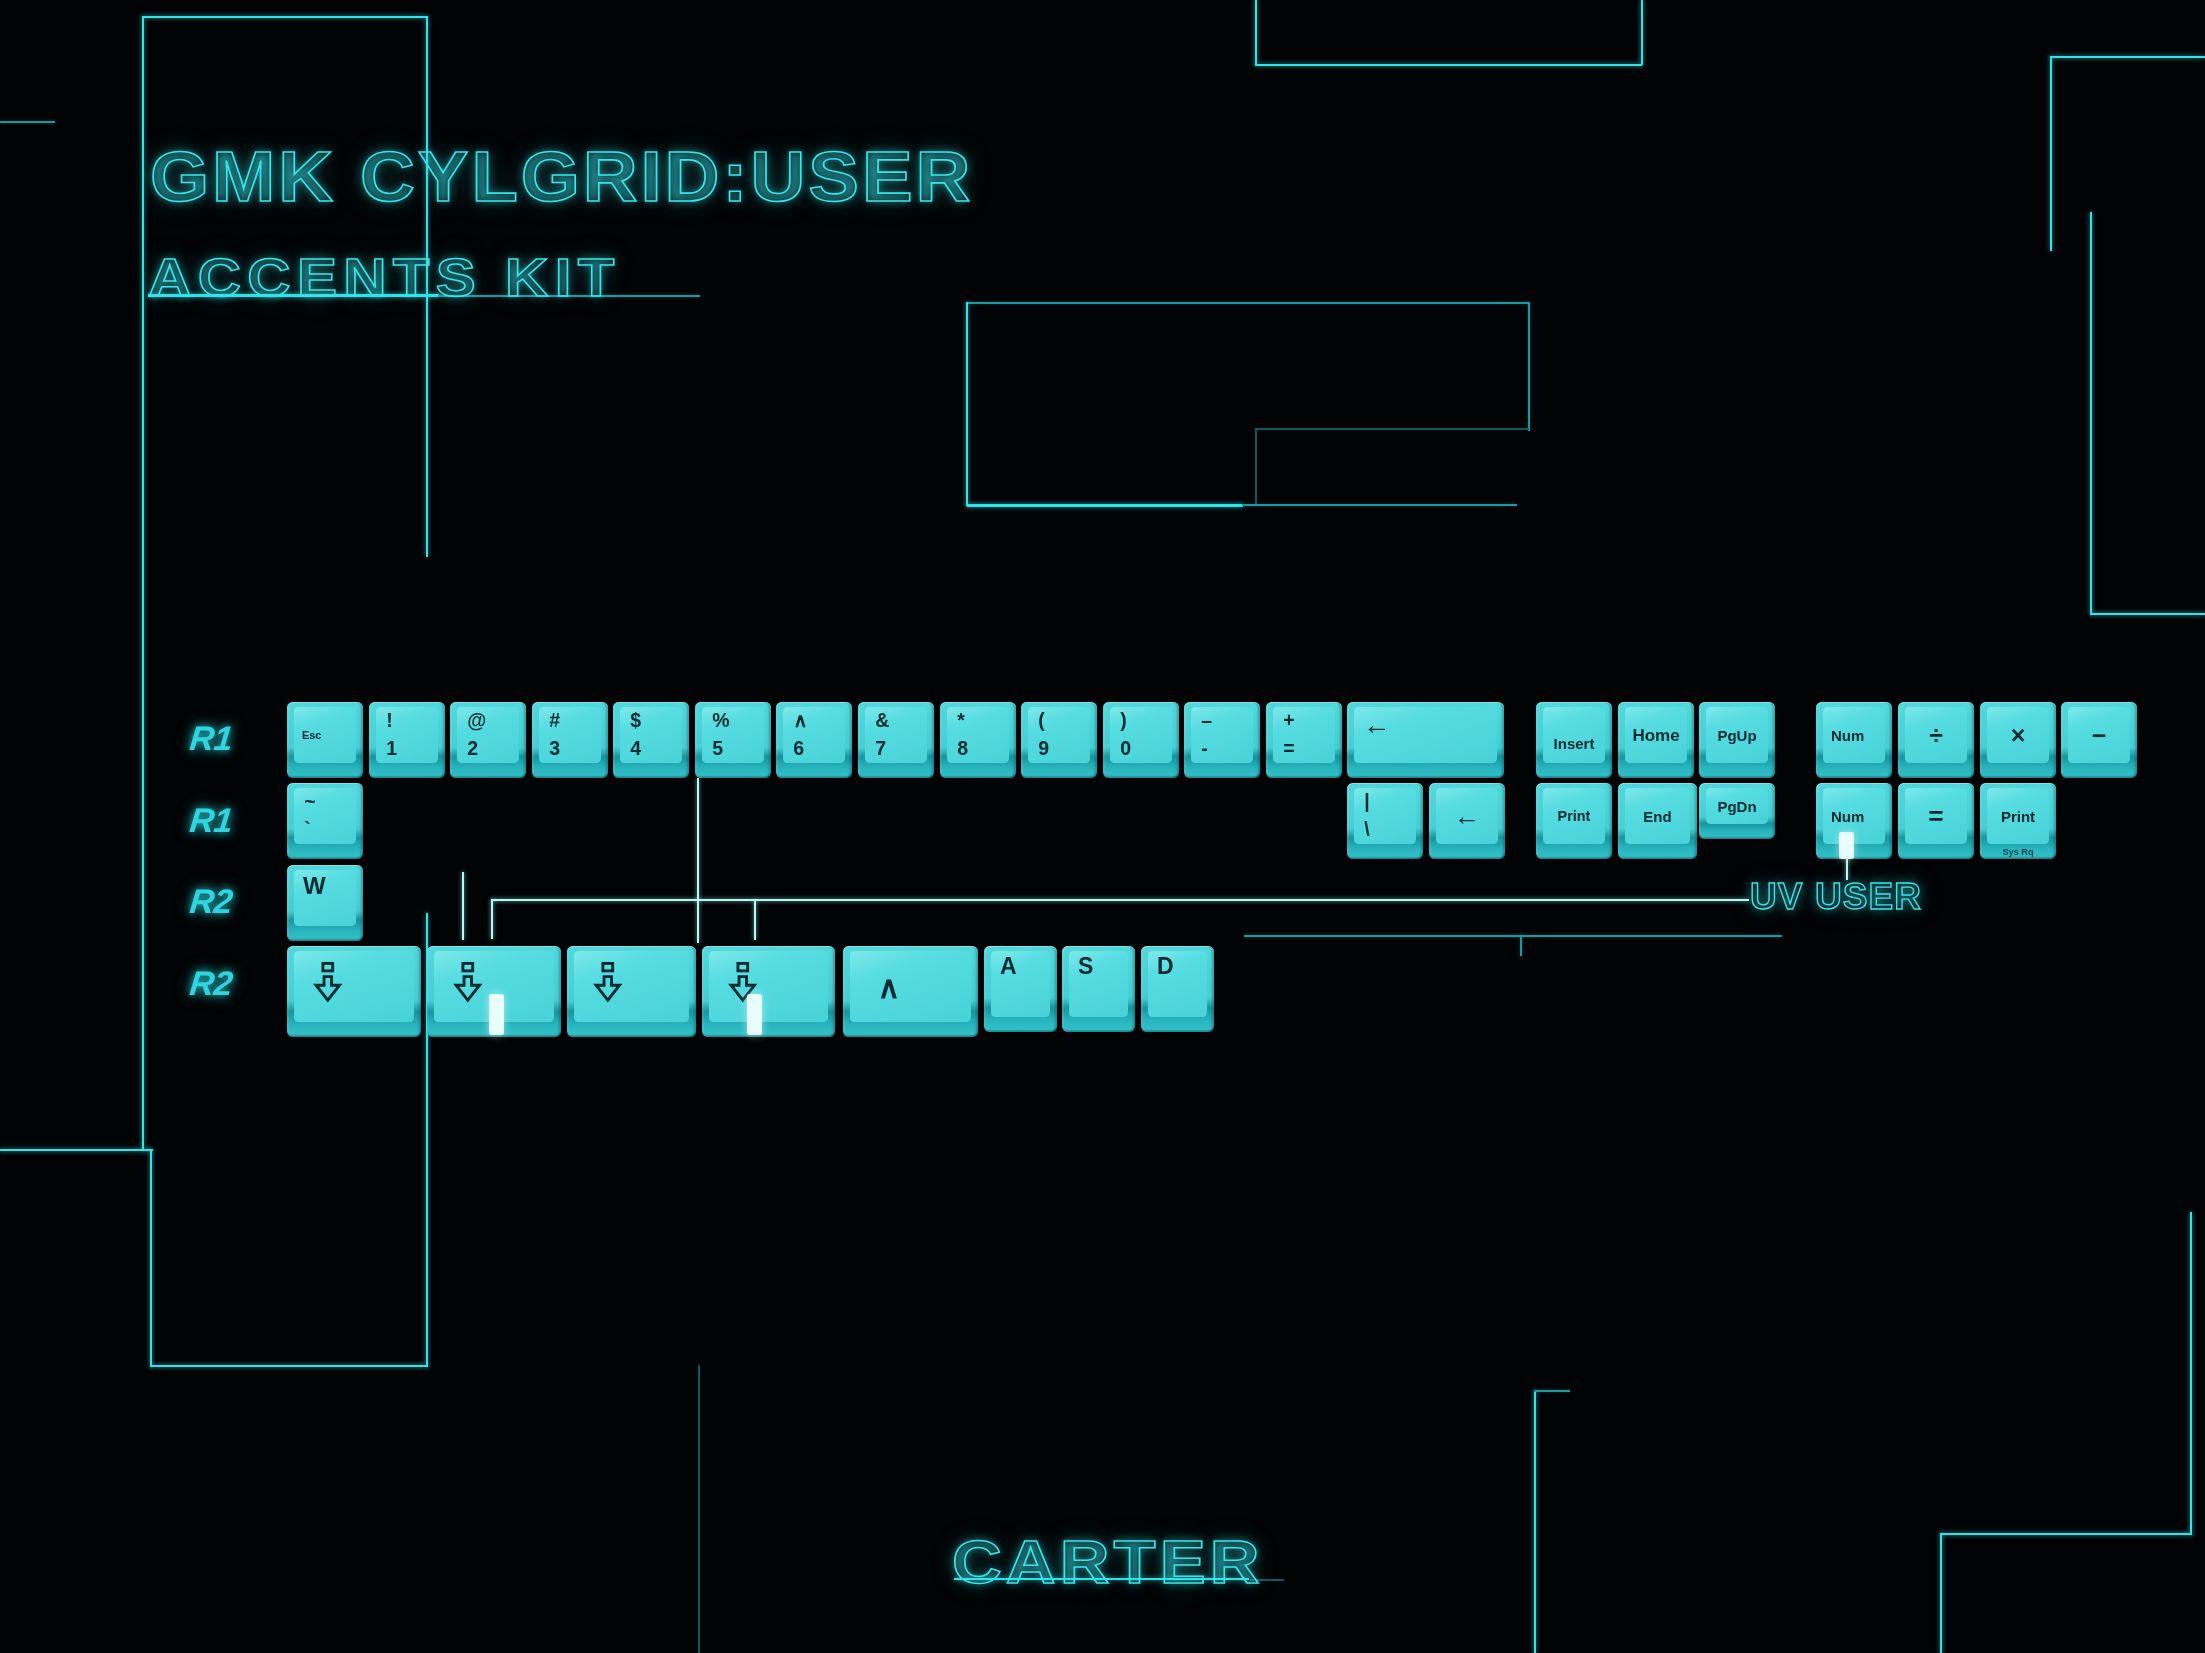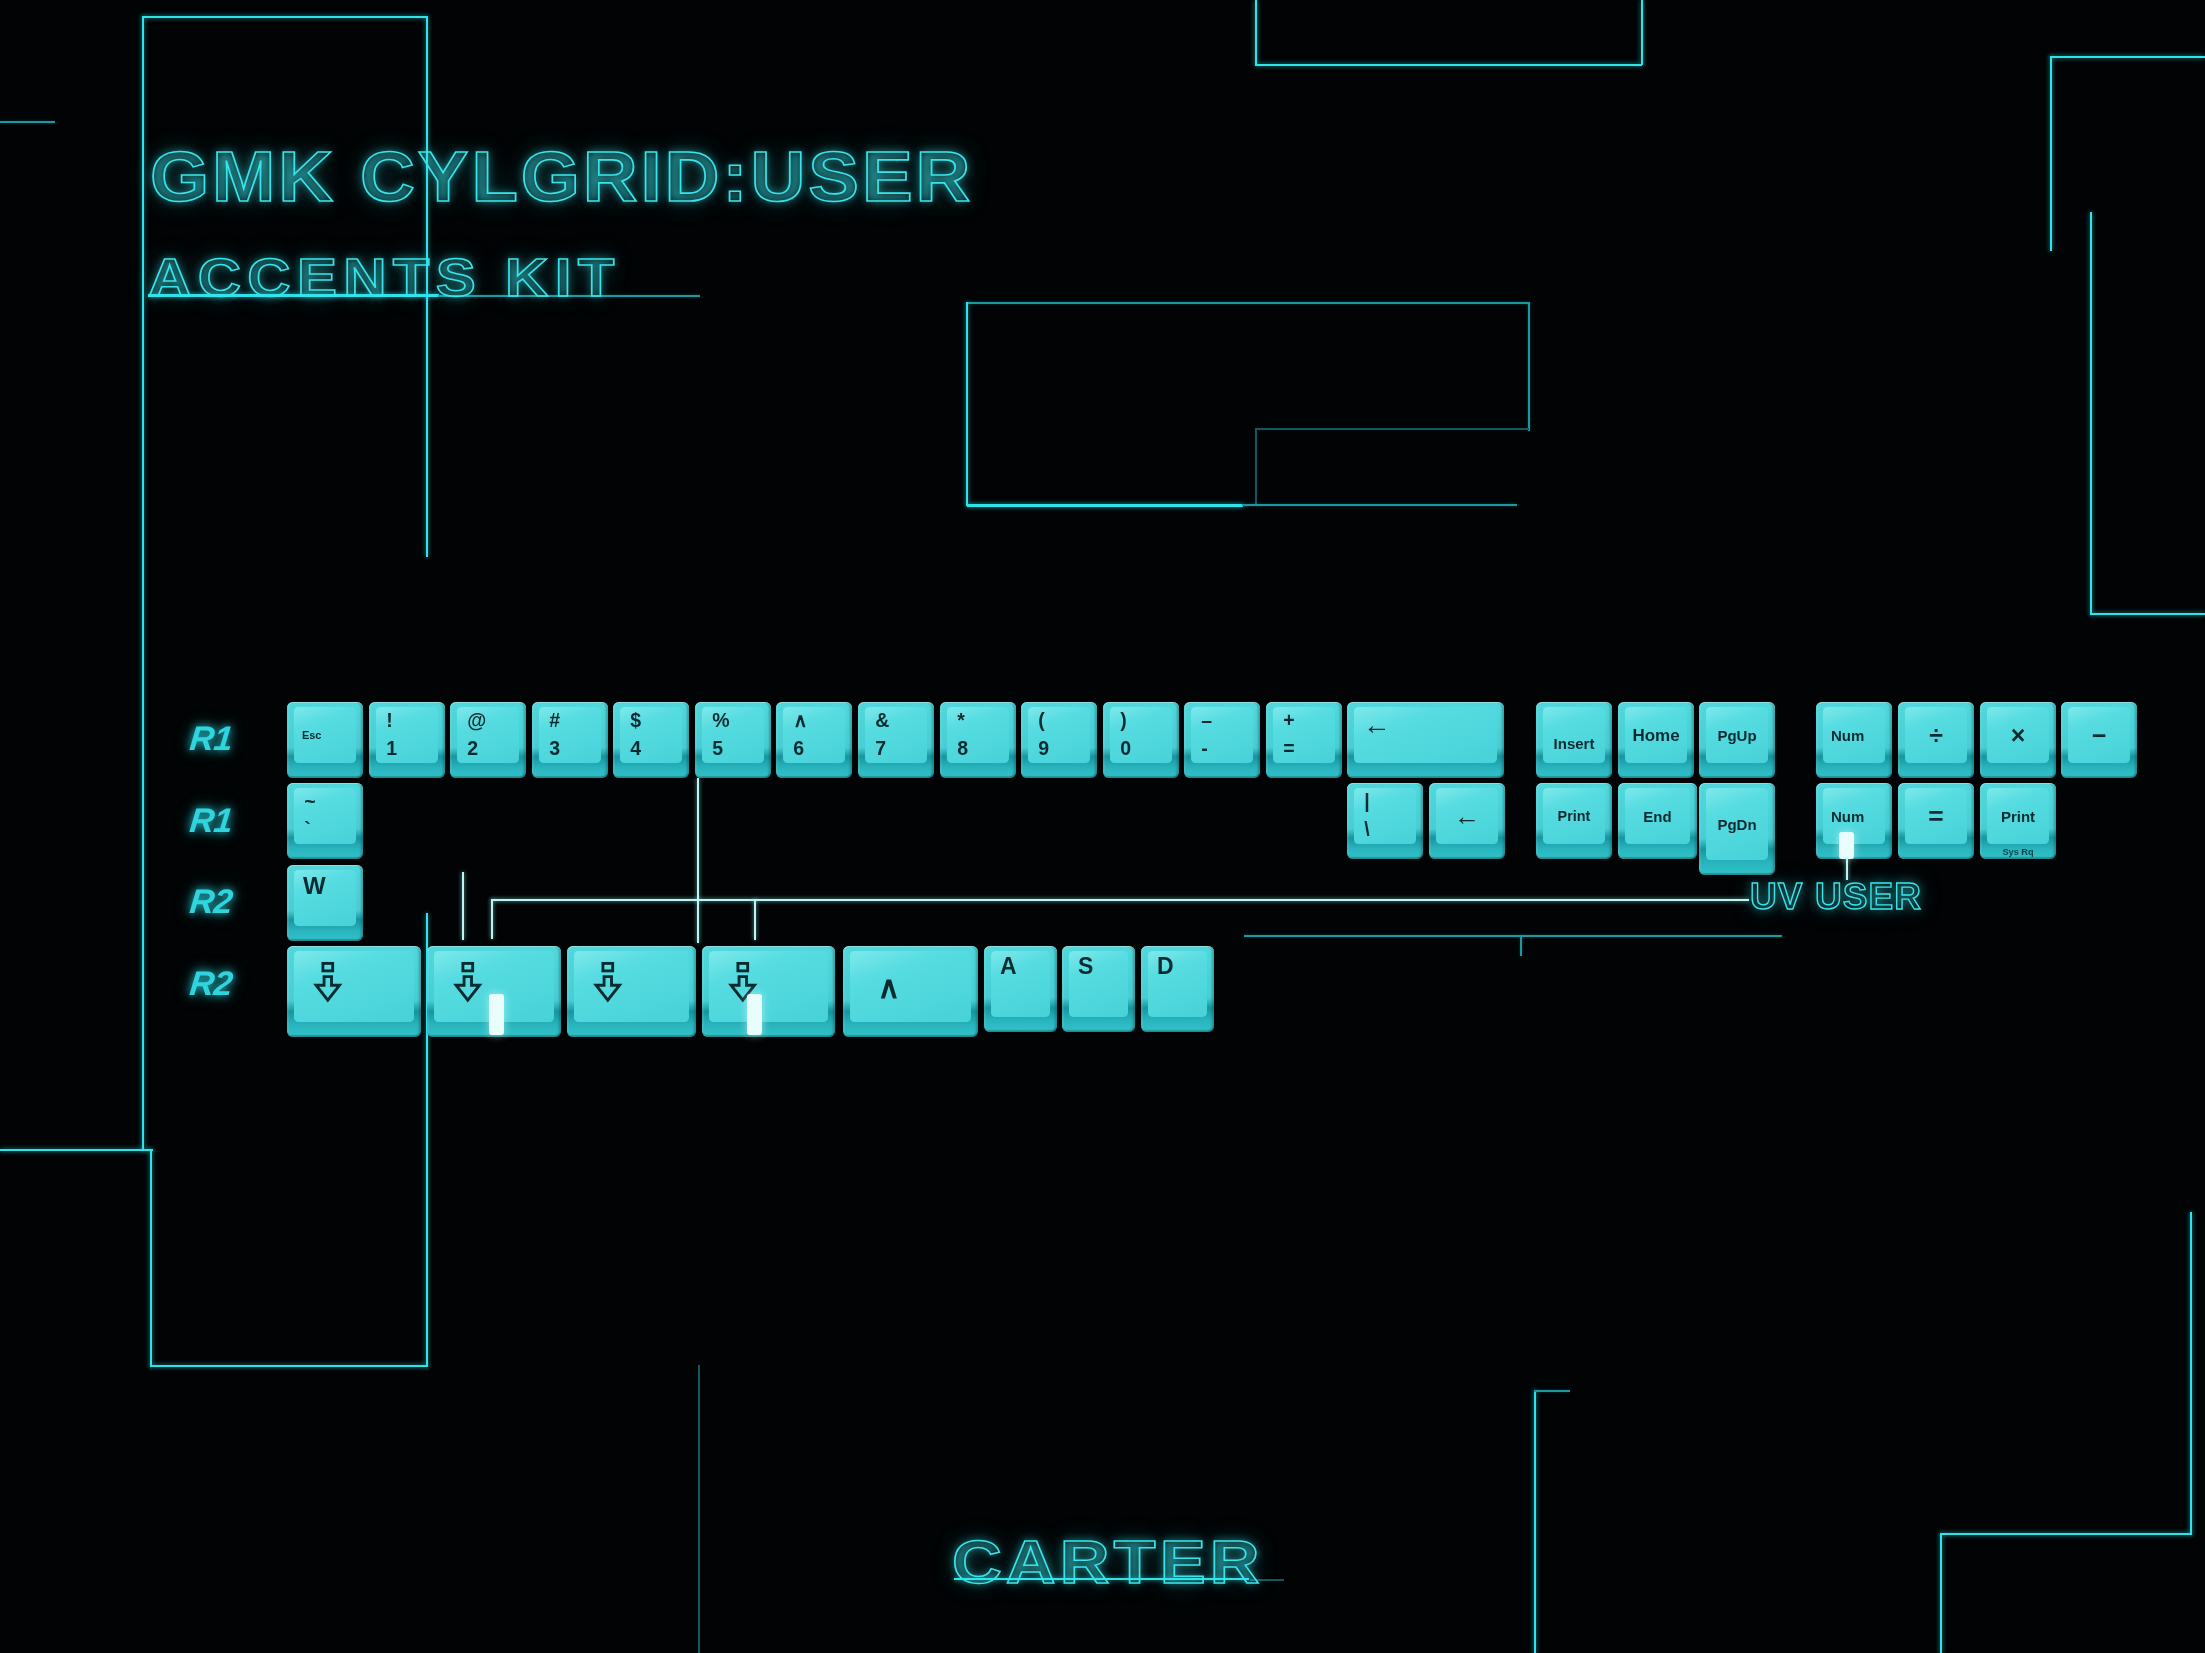--- a/index.html
+++ b/index.html
@@ -234,21 +234,21 @@
     <div class="key" style="left: 1536px; top: 783px; width: 76px; height: 76px;">
       <div class="ktop">
         <span class="leg mc" style="font-size: 14.4px;">Print</span>
       </div>
     </div>
     <div class="key" style="left: 1618px; top: 783px; width: 79px; height: 76px;">
       <div class="ktop">
         <span class="leg mc" style="font-size: 15px;">End</span>
       </div>
     </div>
-    <div class="key" style="left: 1699px; top: 783px; width: 76px; height: 92px; text-align: right;">
+    <div class="key" style="left: 1699px; top: 783px; width: 76px; height: 56px; text-align: right;">
       <div class="ktop">
         <span class="leg mc" style="font-size: 15px;">PgDn</span>
       </div>
     </div>
     <div class="key" style="left: 1816px; top: 783px; width: 76px; height: 76px;">
       <div class="ktop">
         <span class="leg ml" style="font-size: 15px;">Num</span>
       </div>
       <div class="uvstripe" style="left: 23px; top: 49px; width: 15px; height: 27px;"></div>
     </div>

